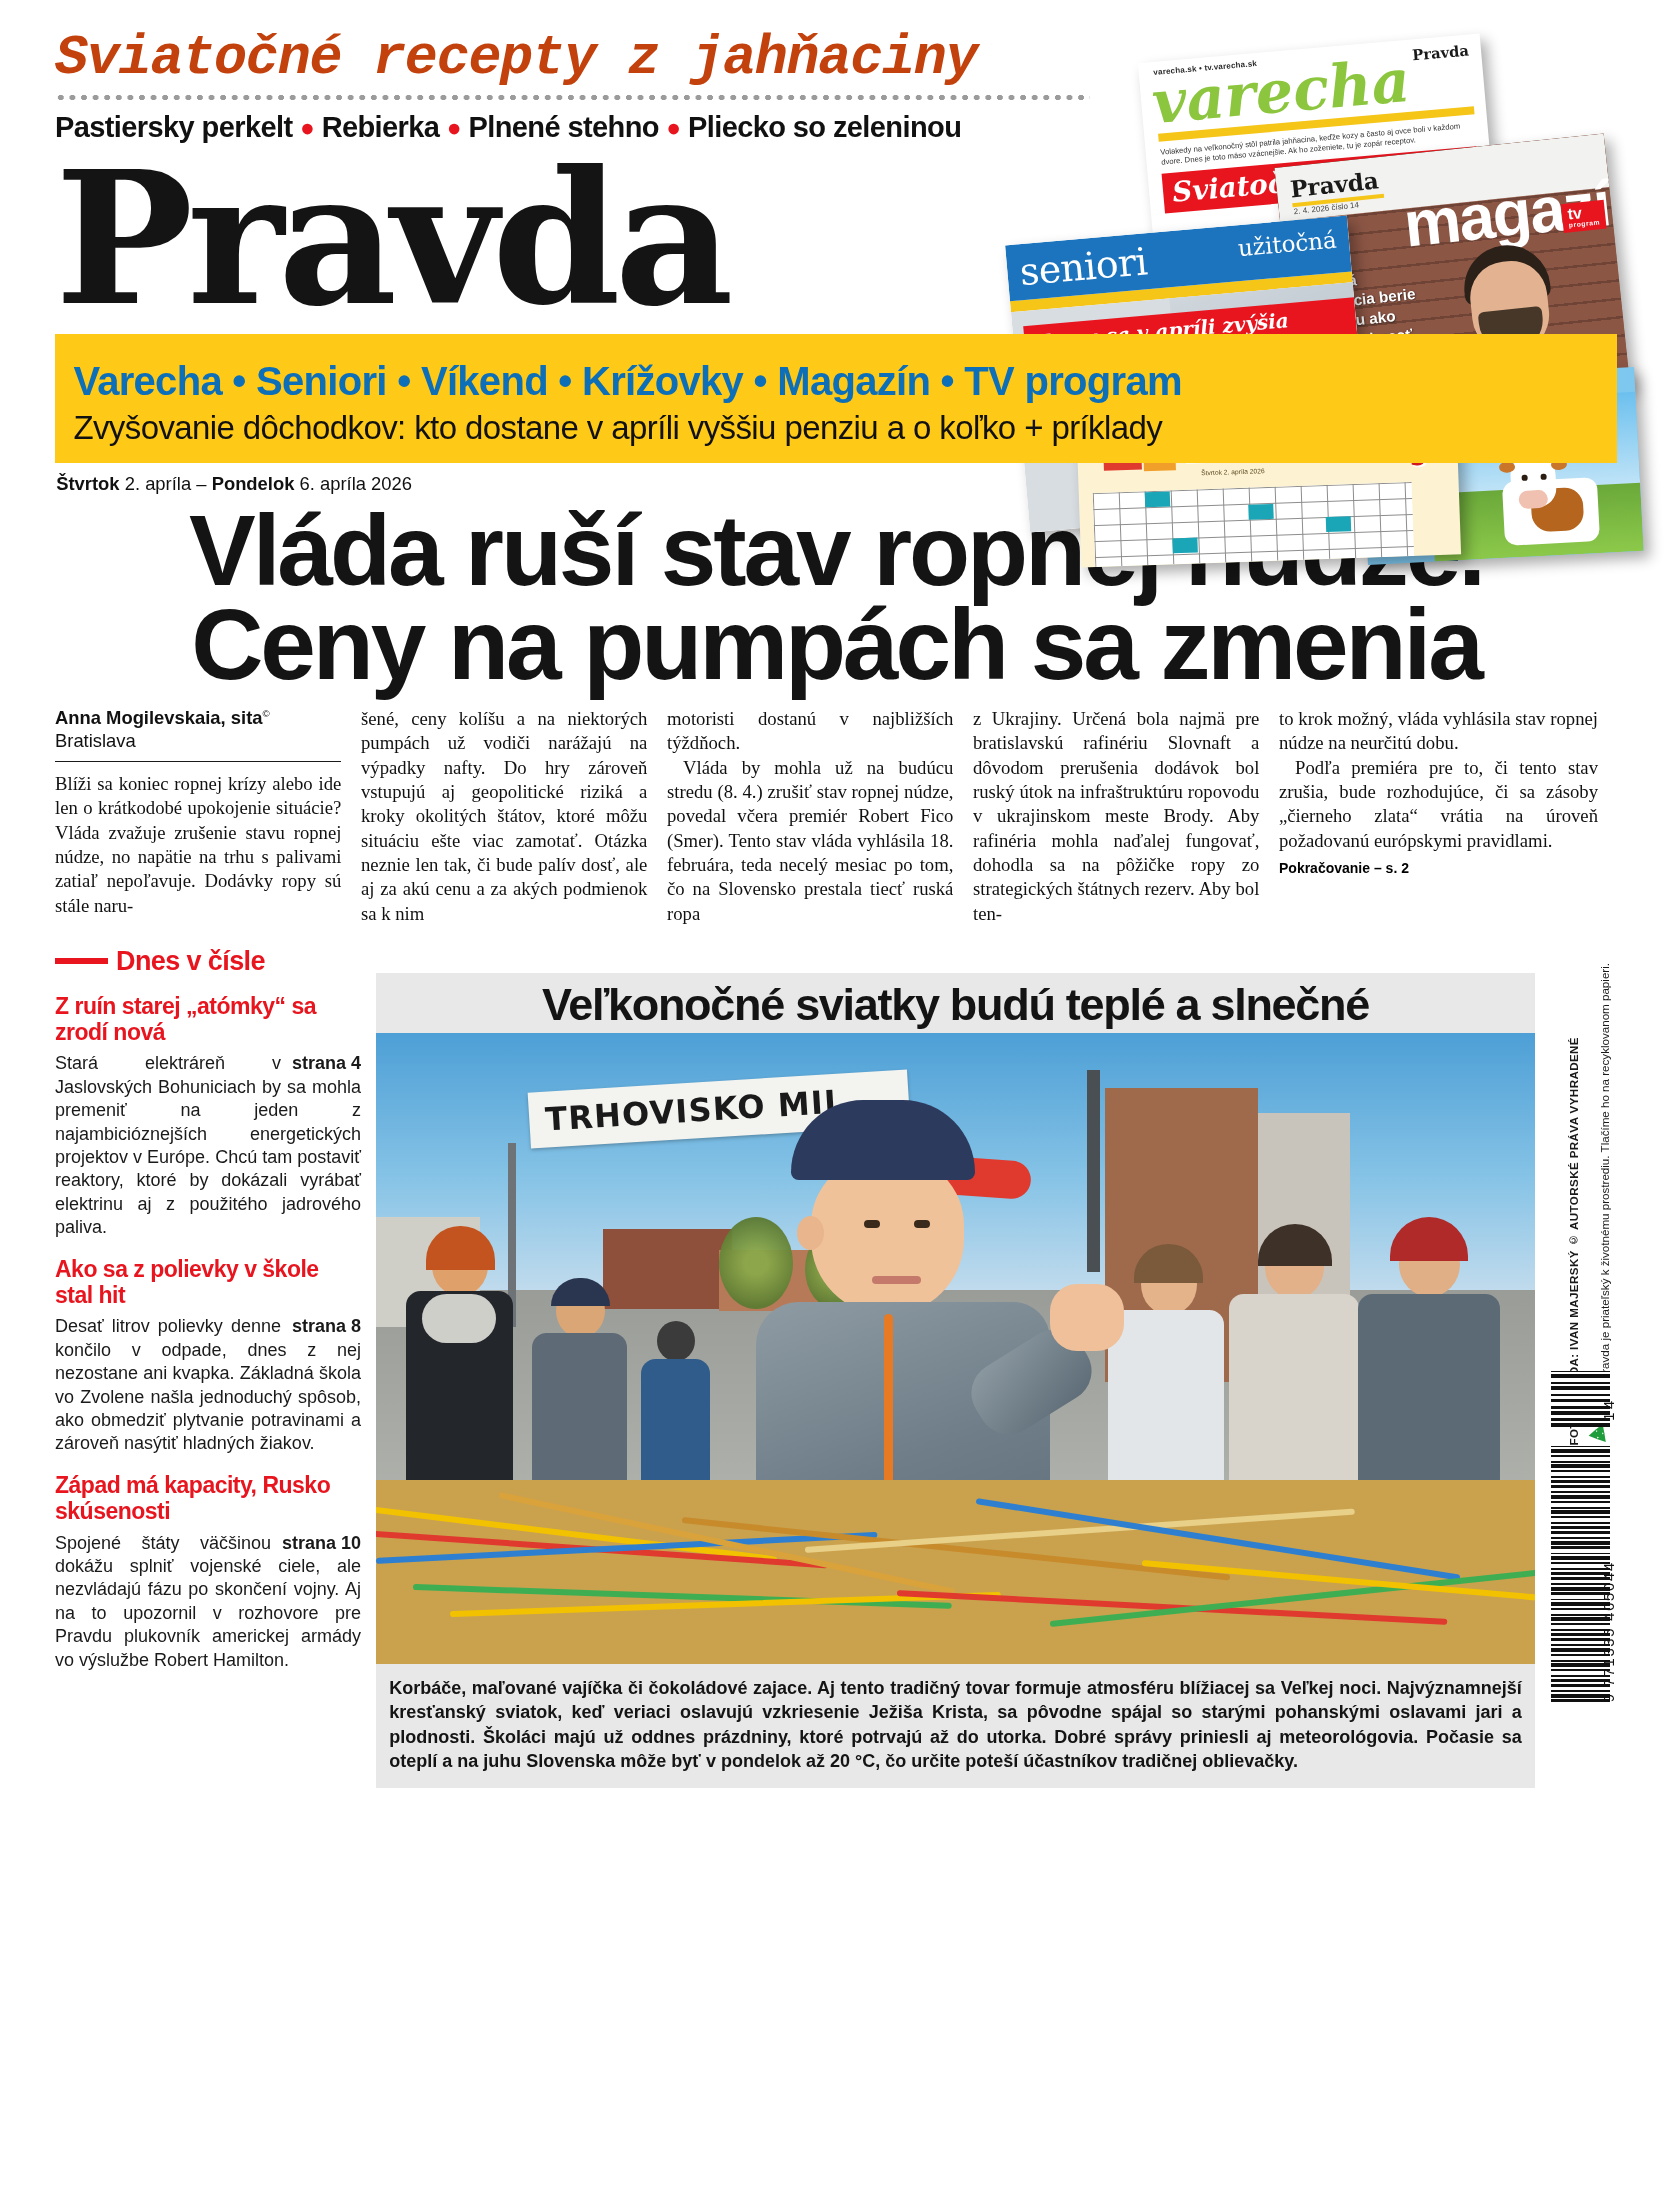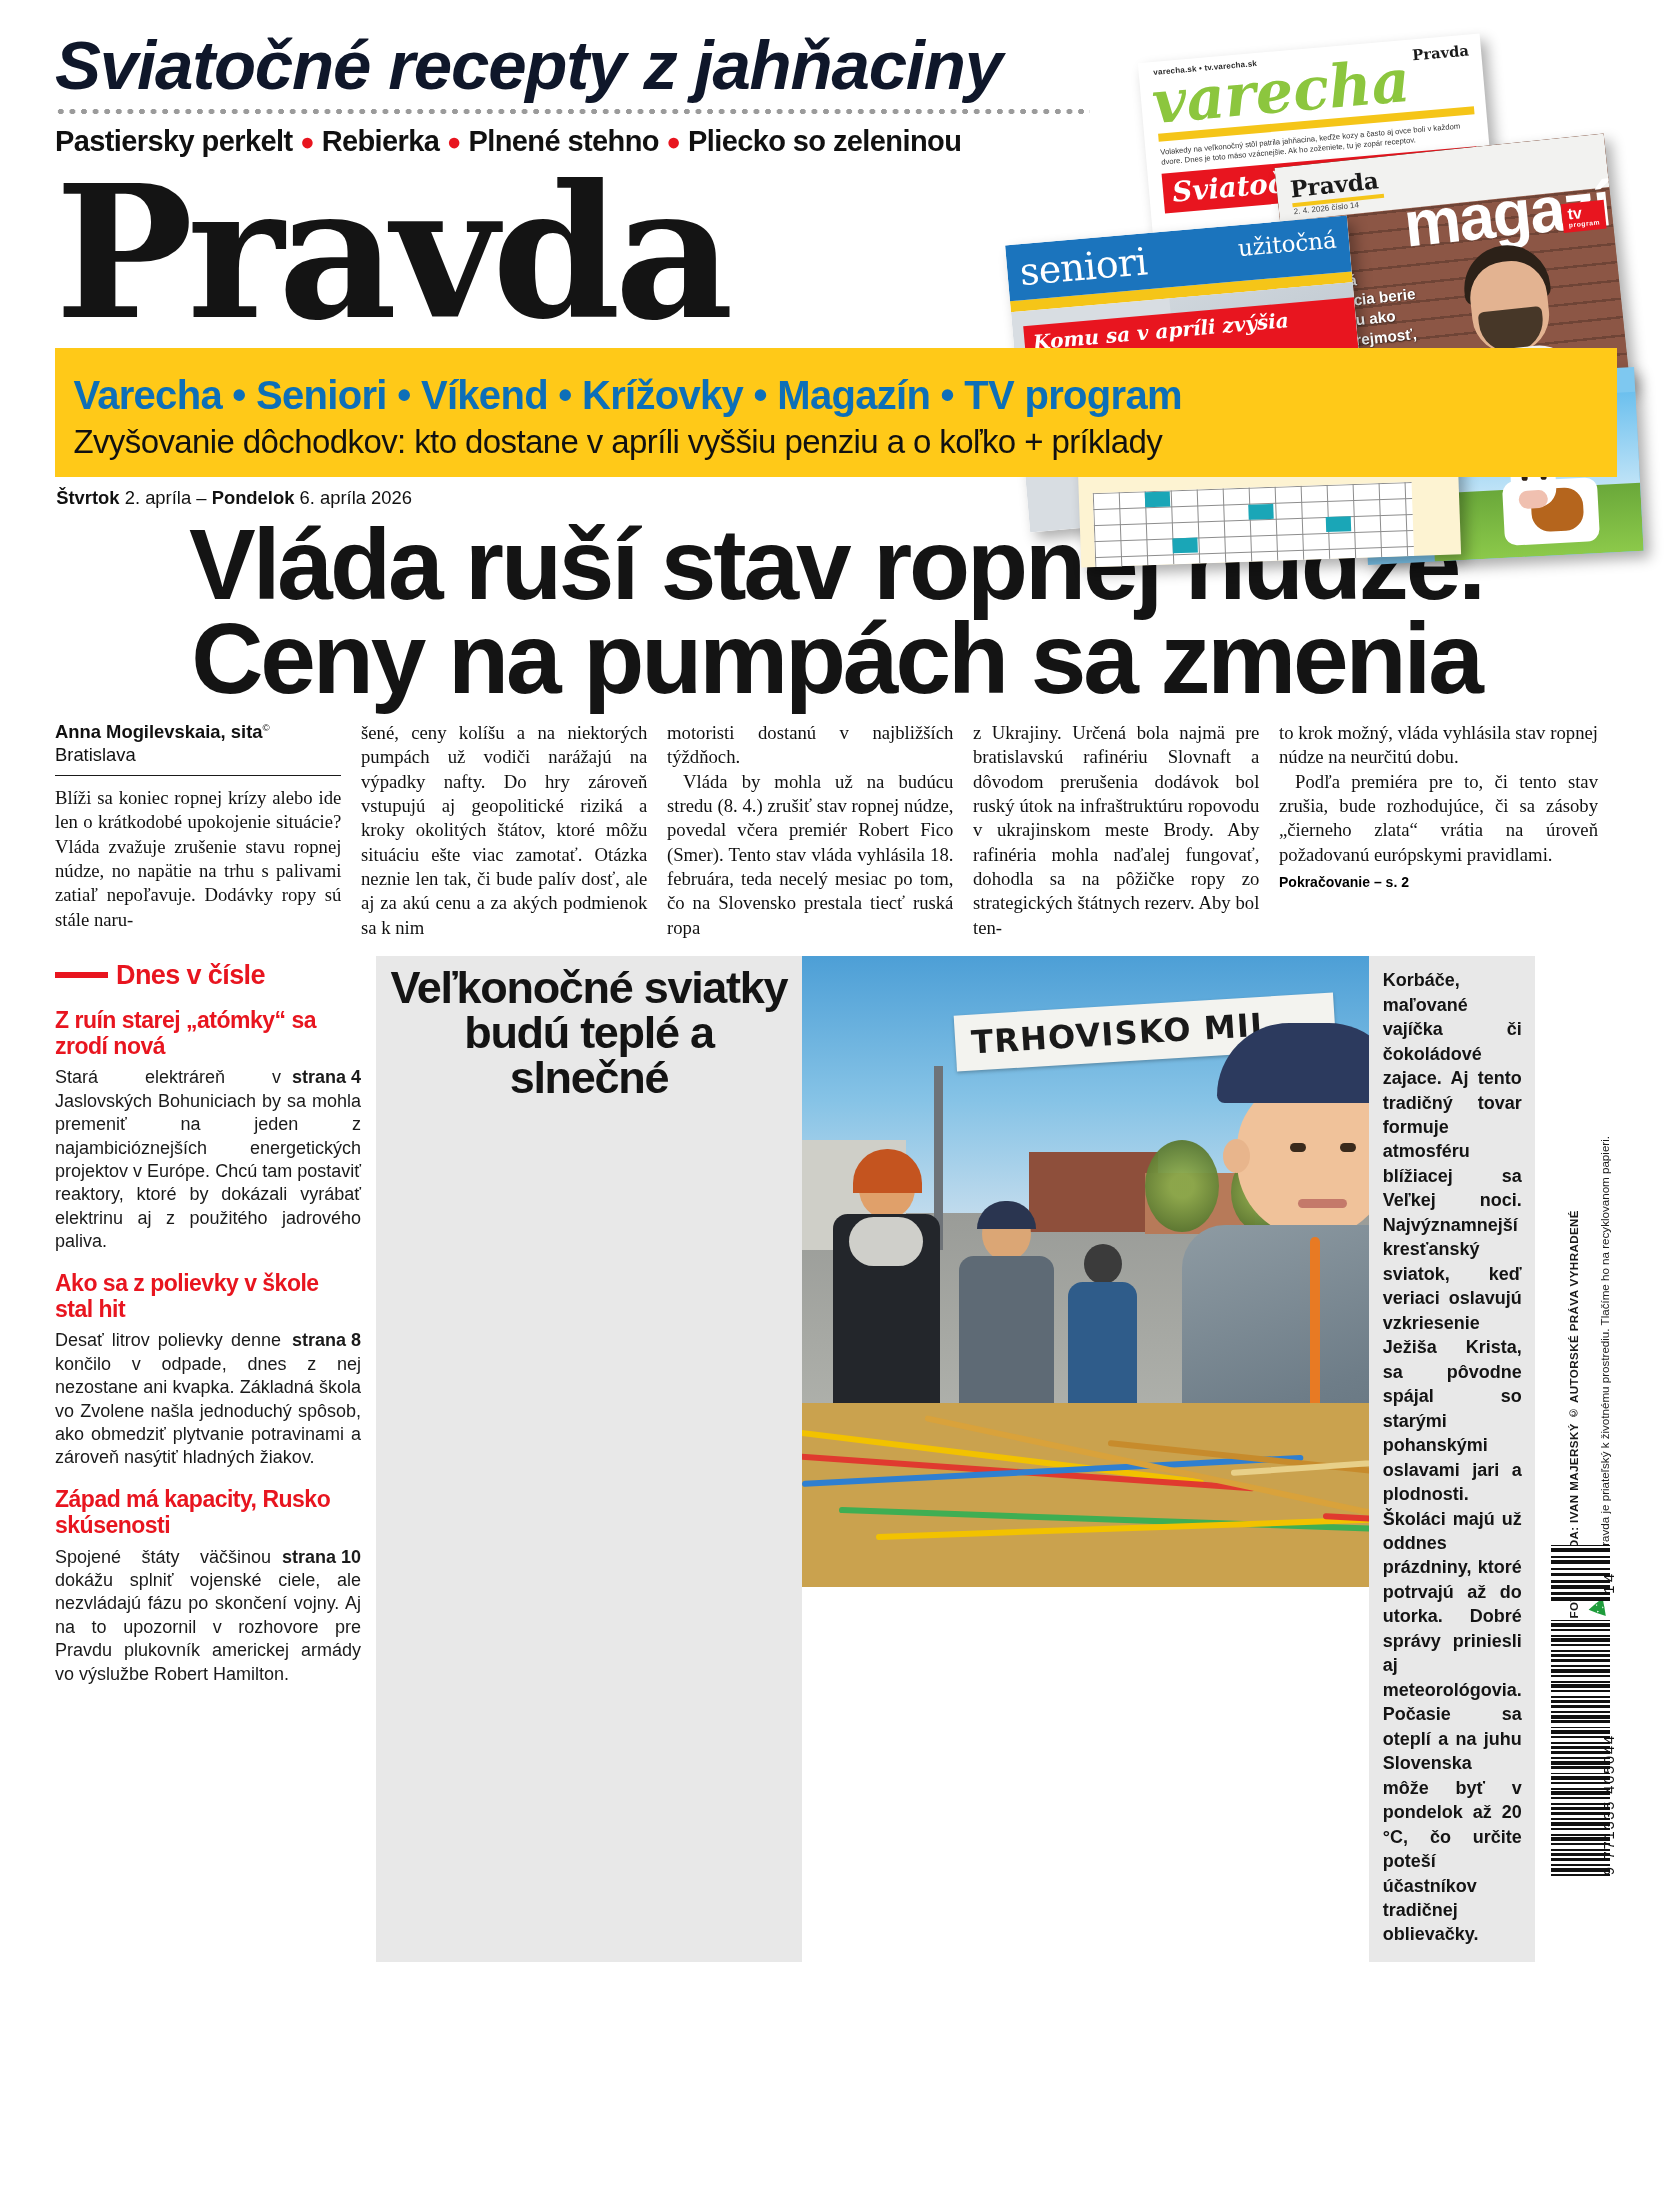--- a/index.html
+++ b/index.html
@@ -6,23 +6,23 @@
   body{
     width:1672px;height:2205px;background:#ffffff;
     font-family:"Liberation Sans",sans-serif;
     position:relative;overflow:hidden;
   }
   .page{position:relative;width:1672px;height:2205px;padding:0 55px;}
 
   
   .promo{position:relative;padding-top:31px;z-index:5;}
   .promo-script{
-    font-family:Liberation Sans, sans-serif;
+    font-family:Liberation Mono, monospace;
     font-style:italic;font-weight:700;
-    font-size:69px;color:#0f172a;
+    font-size:55px;color:#c2410c;
     letter-spacing:-1.2px;line-height:1.0;
     white-space:nowrap;
   }
   .dotrule{
     margin-top:8.6px;width:1035px;height:5.5px;
     background-image:radial-gradient(circle, #9b9b9b 42%, transparent 44%);
     background-size:11.6px 5.5px;background-repeat:repeat-x;
   }
   .promo-sub{
     margin-top:11px;font-weight:700;font-size:29px;color:#111;
@@ -156,21 +156,21 @@
   .dnes{display:flex;align-items:center;gap:8px;margin-top:3.7px;}
   .dnes .dash{width:53px;height:5.5px;background:#e8151f;}
   .dnes .lbl{font-weight:700;font-size:27px;color:#e8151f;letter-spacing:-0.6px;}
   .sb-item{margin-top:16px;}
   .sb-item:first-of-type{margin-top:13.5px;}
   .sb-h{font-weight:700;font-size:23px;color:#e8151f;line-height:1.14;letter-spacing:-0.5px;}
   .sb-p{font-size:18px;line-height:1.30;color:#1a1a1a;margin-top:7.4px;text-align:justify;hyphens:auto;}
   .sb-p .pg{font-weight:700;float:right;margin-left:11px;}
 
   
-  .photoblock{flex:1;display:flex;}
+  .photoblock{flex:1;display:flex;flex-direction:column;margin-top:31px;}
   .ph-headband{background:#e8e8e8;padding:8.6px 11px 6.1px 11px;}
   .ph-head{font-weight:700;font-size:45px;color:#141414;letter-spacing:-1.3px;line-height:1;text-align:center;}
   .photo{position:relative;width:100%;height:631px;overflow:hidden;background:#9fb6c8;}
 
   .sky{position:absolute;left:0;top:0;width:100%;height:263px;background:linear-gradient(#4d9fd6 0%,#86c3e6 55%,#c3dced 100%);}
   .ground{position:absolute;left:0;top:257px;width:100%;height:257px;background:linear-gradient(#9a9c98,#b4b6b0);}
   .ribbons{position:absolute;left:0;bottom:0;width:100%;height:184px;overflow:hidden;background:#caa24e;}
   .rb{position:absolute;height:6.1px;border-radius:3.1px;transform-origin:left center;}
 
   .banner-sign{position:absolute;left:153px;top:48px;width:380px;height:56px;background:#f3f3ef;transform:rotate(-3.5deg);box-shadow:0 1.8px 3.7px rgba(0,0,0,.25);}

